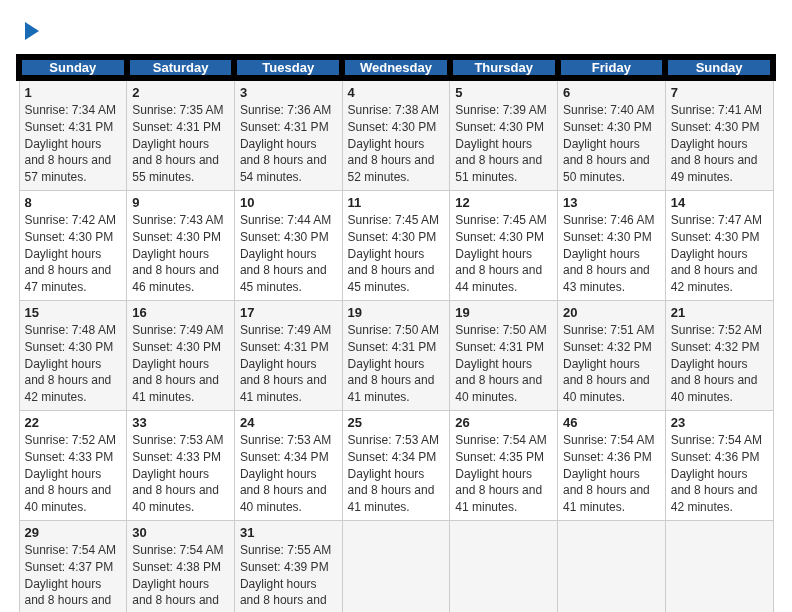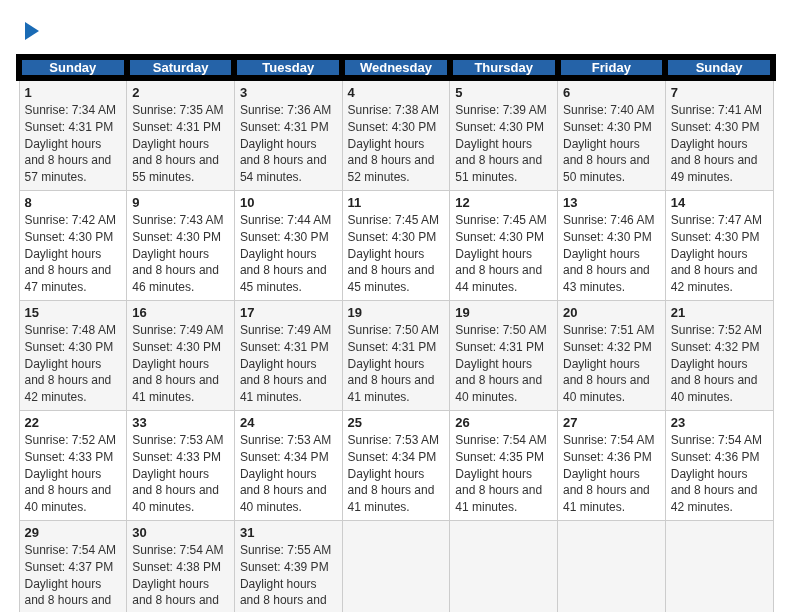--- a/index.html
+++ b/index.html
@@ -218,21 +218,21 @@
       </td>
         <td>
         <span class="day-number">25</span>
         <span class="day-info">Sunrise: 7:53 AM<br>Sunset: 4:34 PM<br>Daylight hours<br>and 8 hours and 41 minutes.</span>
       </td>
         <td>
         <span class="day-number">26</span>
         <span class="day-info">Sunrise: 7:54 AM<br>Sunset: 4:35 PM<br>Daylight hours<br>and 8 hours and 41 minutes.</span>
       </td>
         <td>
-        <span class="day-number">27</span>
+        <span class="day-number">46</span>
         <span class="day-info">Sunrise: 7:54 AM<br>Sunset: 4:36 PM<br>Daylight hours<br>and 8 hours and 41 minutes.</span>
       </td>
         <td>
         <span class="day-number">23</span>
         <span class="day-info">Sunrise: 7:54 AM<br>Sunset: 4:36 PM<br>Daylight hours<br>and 8 hours and 42 minutes.</span>
       </td>
       </tr>
       <tr>
         <td>
         <span class="day-number">29</span>

